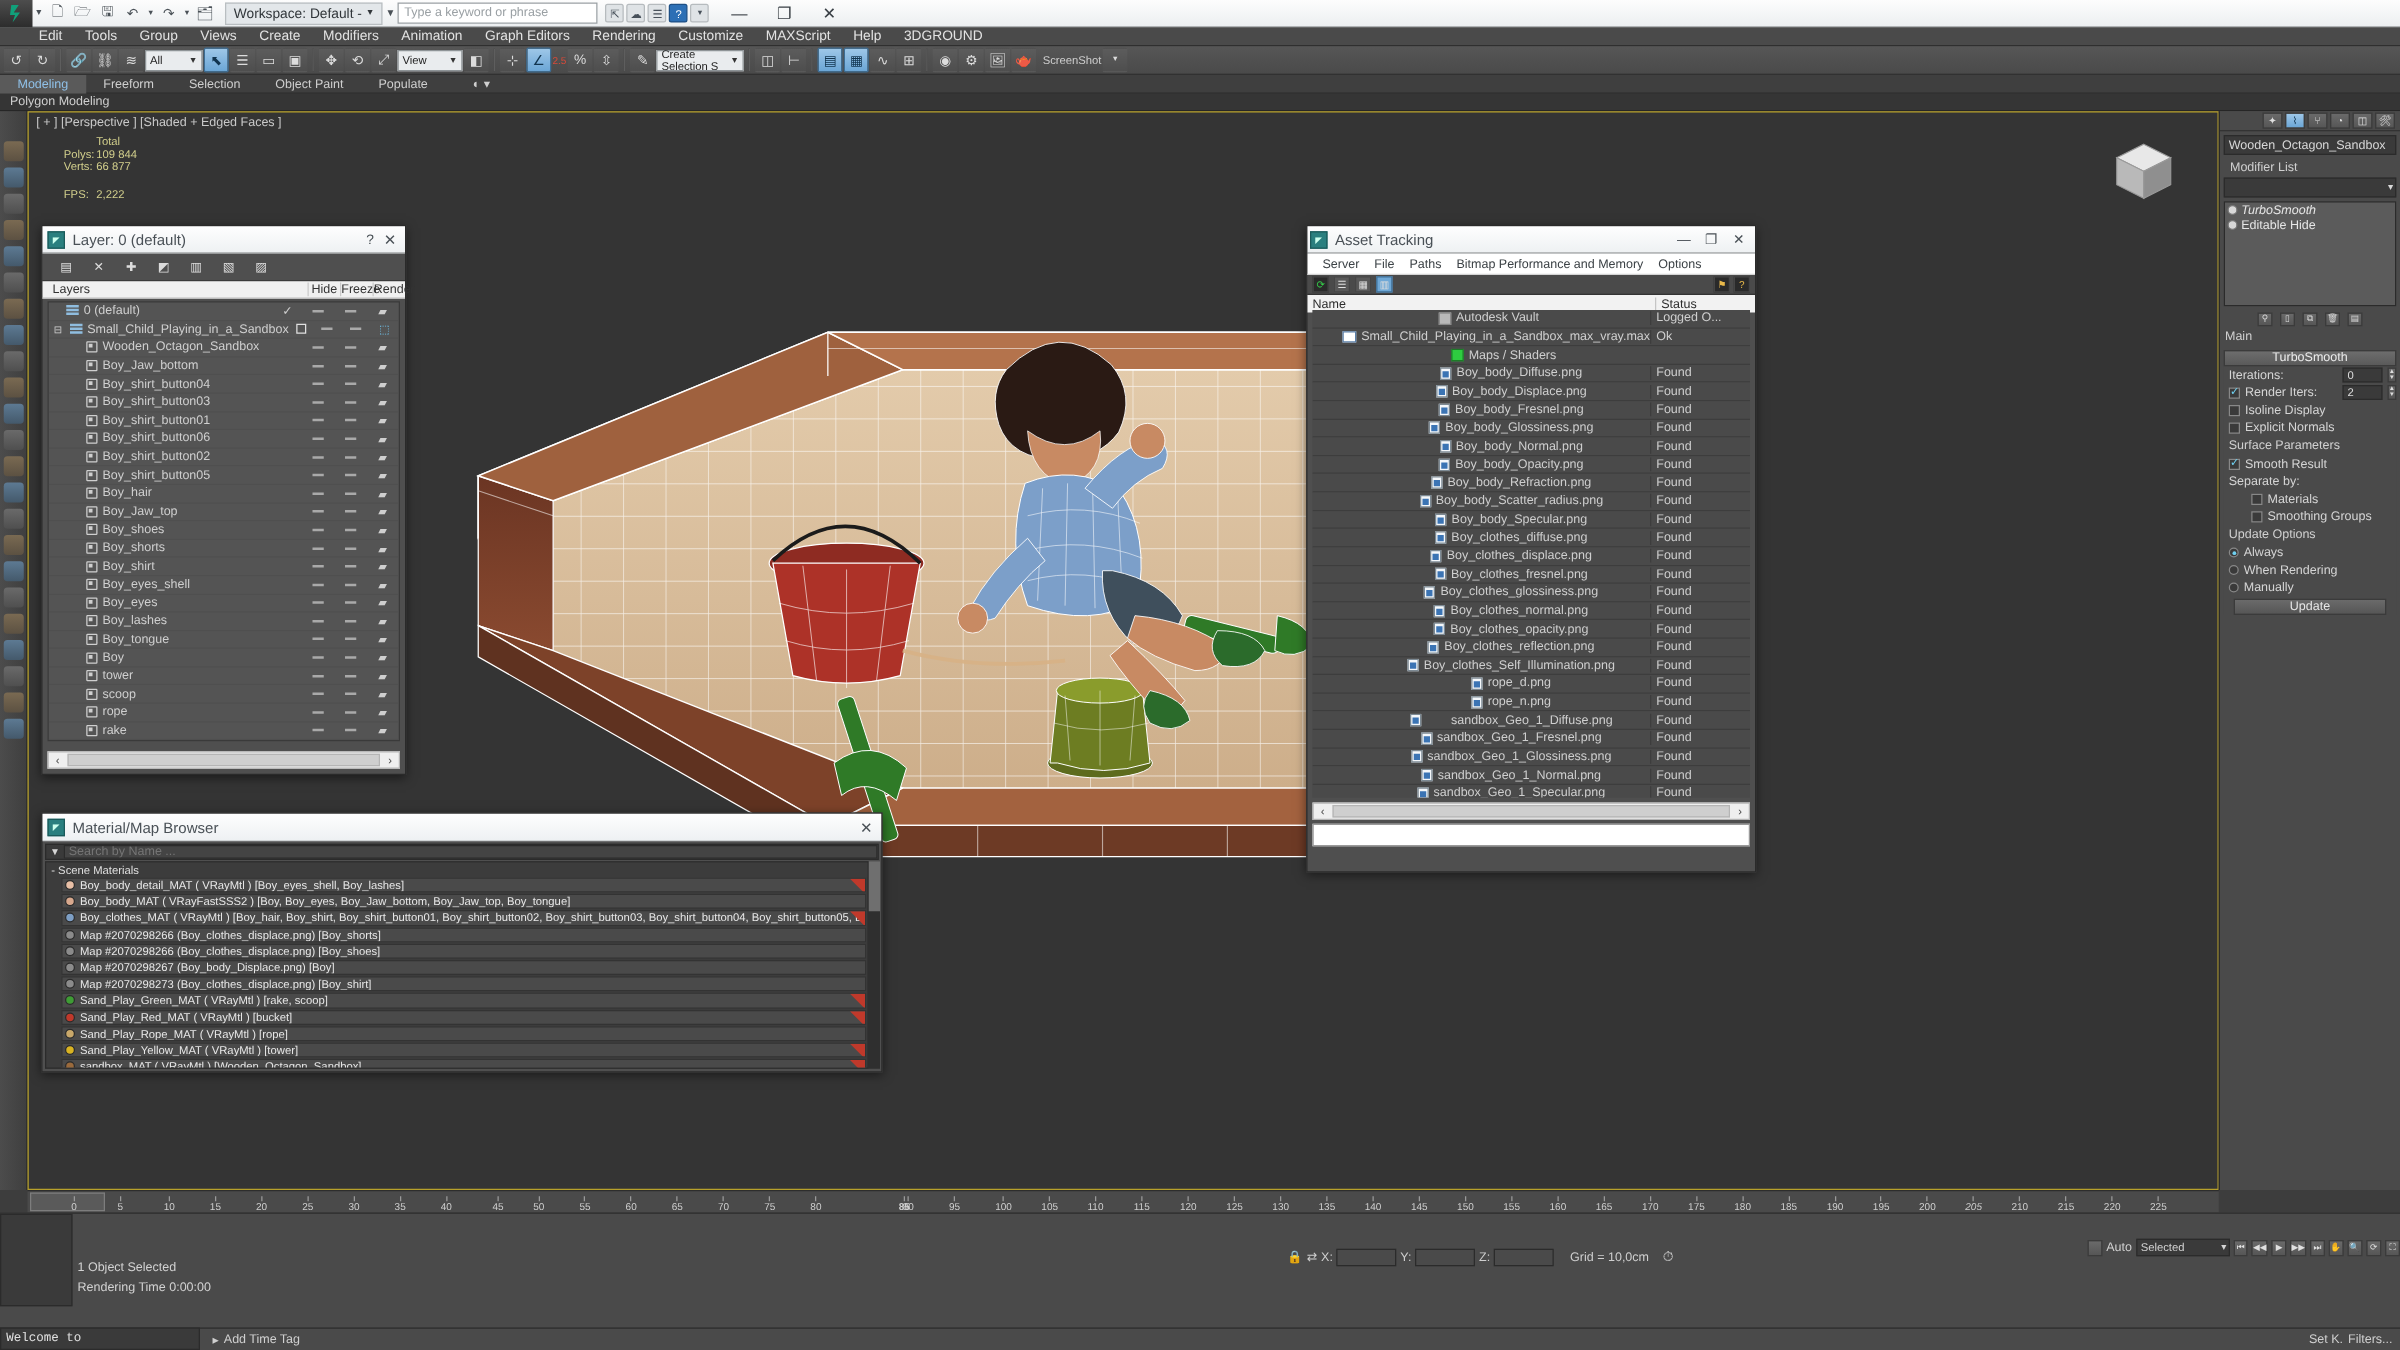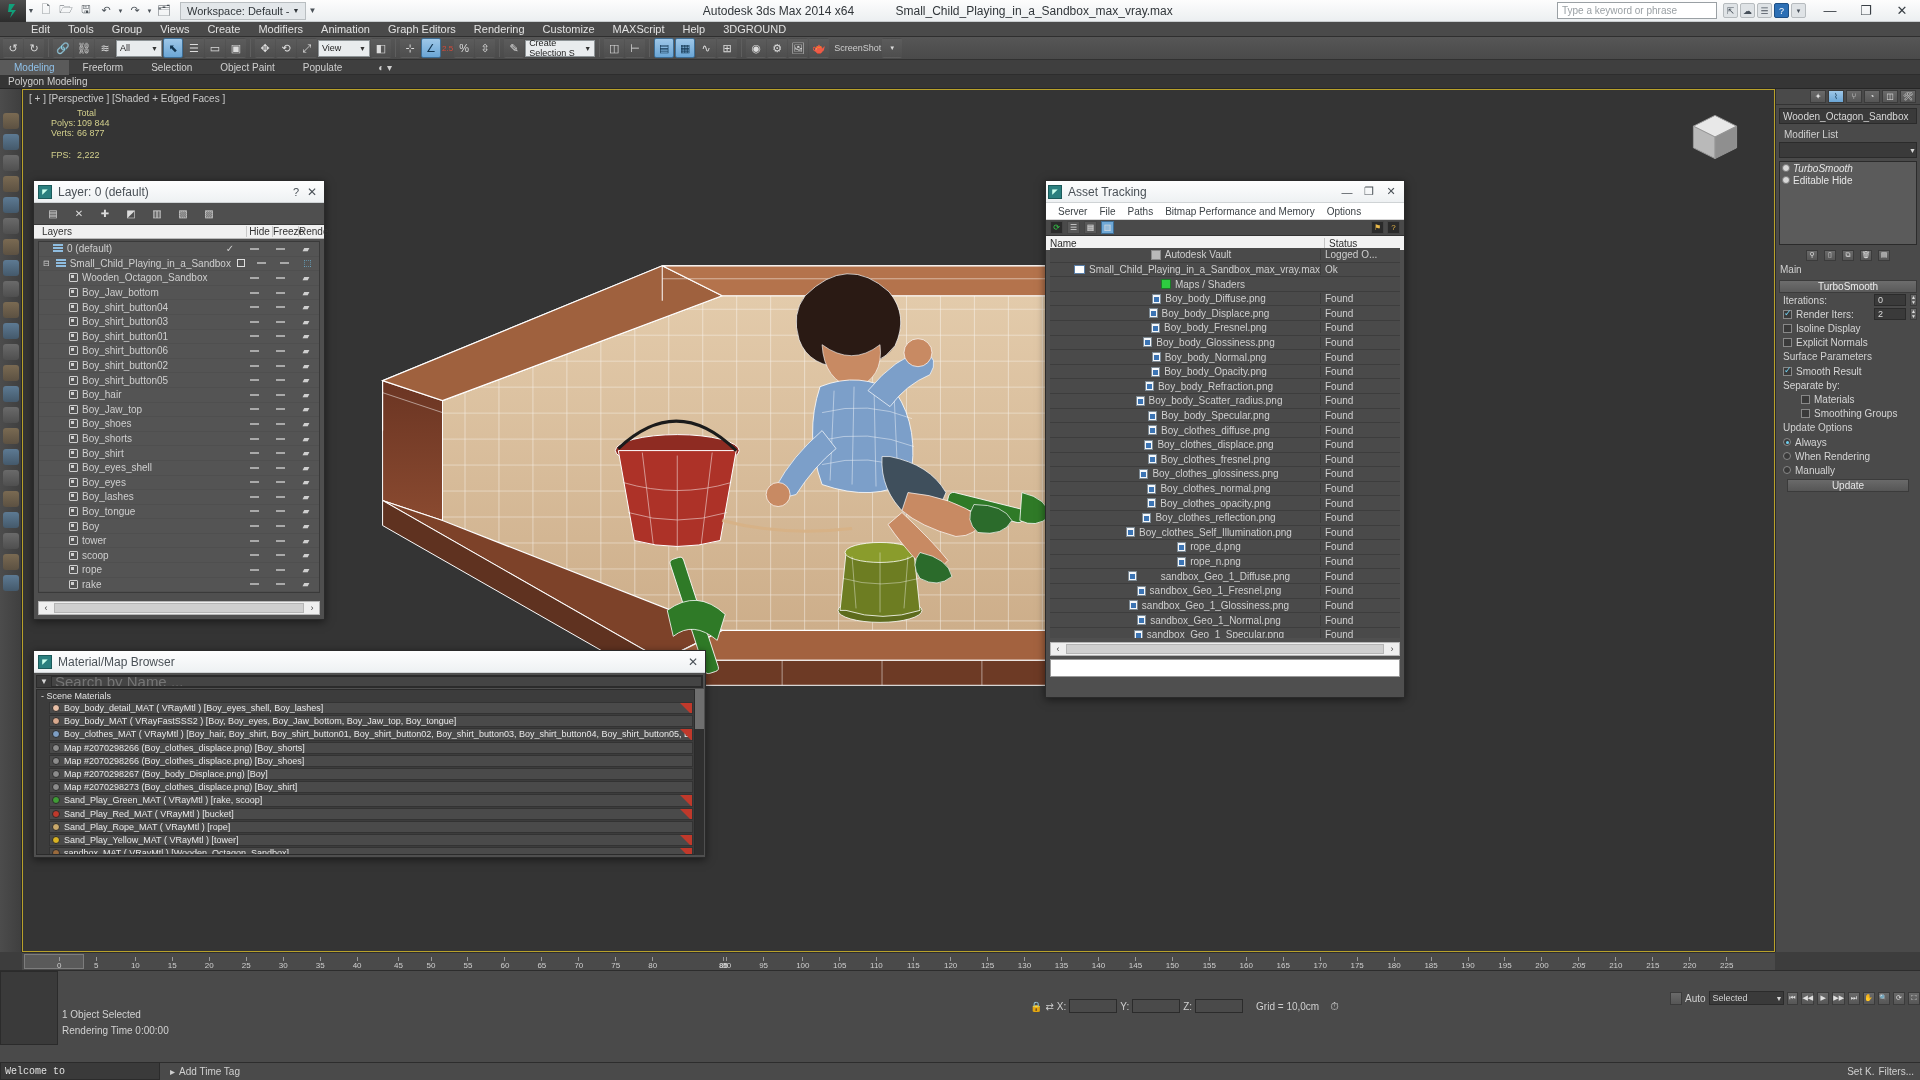--- a/index.html
+++ b/index.html
@@ -127,21 +127,21 @@
       background:#efefef;border:1px solid #b5b5b5;display:flex;align-items:center;}
   .lay-hscroll .ar{width:14px;text-align:center;font-size:9px;color:#444;}
   .lay-hscroll .bar{flex:1;height:10px;background:#cfcfcf;border:1px solid #b5b5b5;margin:0 1px;}
 
   
   #matbrowser{ left:33px; top:650px; width:673px; height:208px; }
   .mb-search{ height:13px;background:#3a3a3a;border:1px solid #2b2b2b;margin:2px;
       display:flex;align-items:center;}
   .mb-search .fun{width:14px;text-align:center;font-size:8px;color:#d5d5d5;}
   .mb-search input{ flex:1;background:#444;border:1px solid #2b2b2b;height:11px;
-      color:#bdbdbd;font-size:15px;padding-left:3px;font-family:inherit;outline:none;}
+      color:#bdbdbd;font-size:10px;padding-left:3px;font-family:inherit;outline:none;}
   .mb-list{ position:absolute;left:2px;right:10px;top:38px;bottom:2px;background:#3c3c3c;
       border:1px solid #2b2b2b;overflow:hidden;}
   .mb-group{ height:12px;font-size:9px;color:#e0e0e0;padding-left:4px;background:#3c3c3c;
       display:flex;align-items:center;}
   .mb-row{ height:12.2px;display:flex;align-items:center;font-size:9px;color:#e8e8e8;
       background:#4a4a4a;margin:0 1px 1px 12px;border:1px solid #333;padding-left:2px;
       position:relative;overflow:hidden;}
   .mb-row .swatch{width:8px;height:8px;border-radius:50%;margin-right:4px;flex:0 0 8px;
       border:1px solid #2b2b2b;}
   .mb-row .tri{position:absolute;right:0;top:0;width:0;height:0;
@@ -282,24 +282,20 @@
     <div class="tb-qbtn">↶</div>
     <div class="tb-qbtn" style="width:9px;font-size:6px;">▼</div>
     <div class="tb-qbtn">↷</div>
     <div class="tb-qbtn" style="width:9px;font-size:6px;">▼</div>
     <div class="tb-qbtn">🗂</div>
     <div class="tb-ws">
       <span>Workspace: Default - </span>
       <span style="font-size:7px;margin-left:3px;">▼</span>
     </div>
     <div class="tb-qbtn" style="width:12px;font-size:8px;">▼</div>
-    <div class="tb-title">
-      <span>Autodesk 3ds Max  2014 x64</span>
-      <span class="tb-filename">Small_Child_Playing_in_a_Sandbox_max_vray.max</span>
-    </div>
     <div class="tb-search">Type a keyword or phrase</div>
     <div class="tb-icons">
       <div class="tb-ico">⇱</div>
       <div class="tb-ico">☁</div>
       <div class="tb-ico">☰</div>
       <div class="tb-ico" style="background:#2c6fb5;color:#fff;border-color:#1d4f85;">?</div>
       <div class="tb-ico" style="font-size:6px;">▼</div>
     </div>
     <div class="tb-wbtns">
       <div class="tb-wbtn">—</div>

